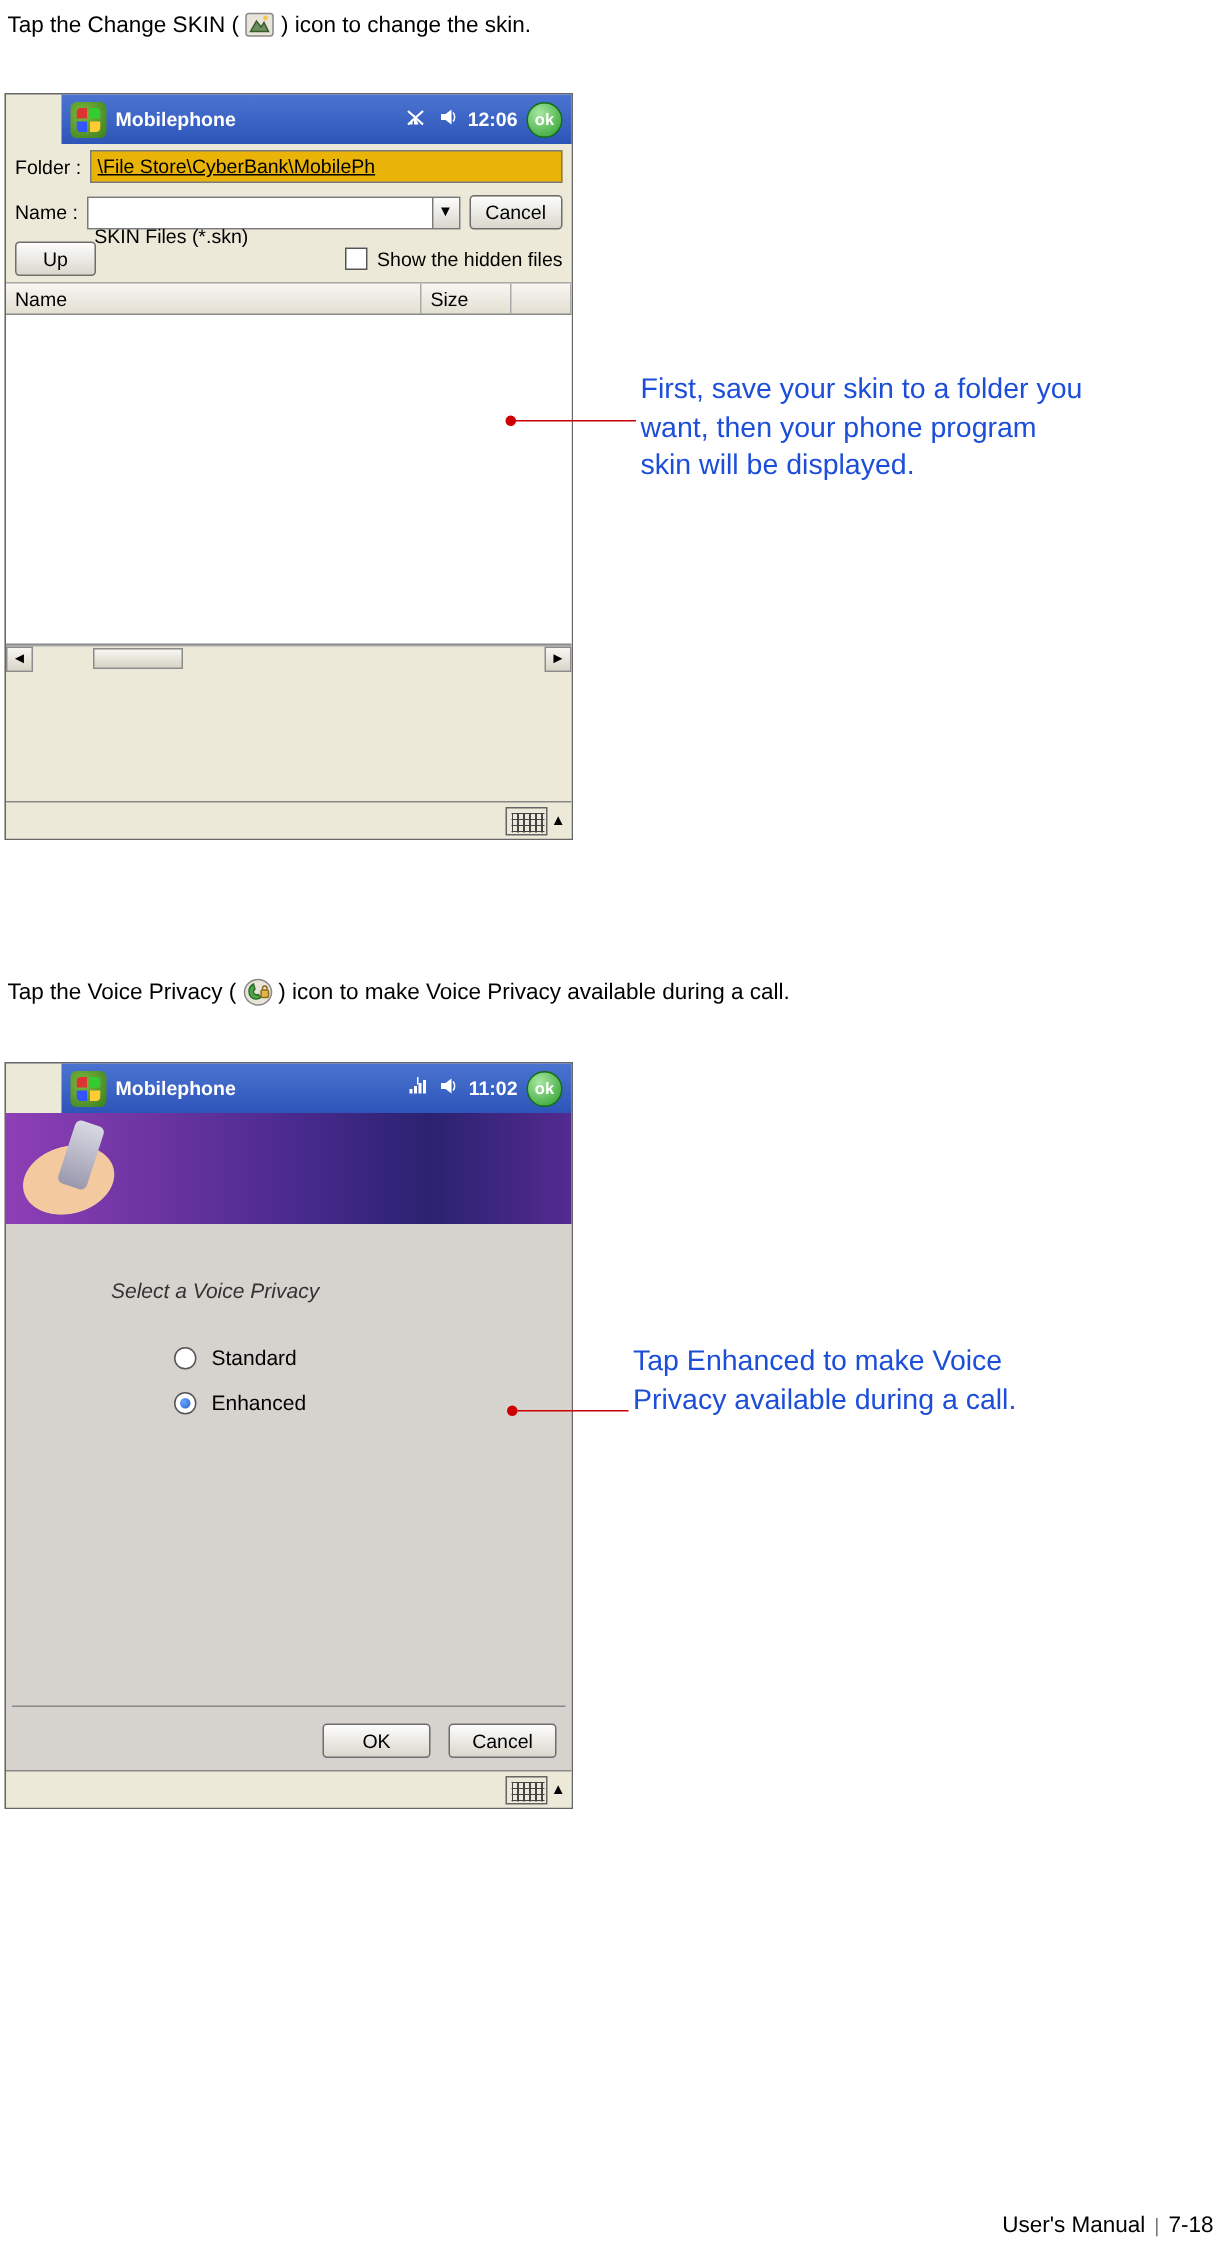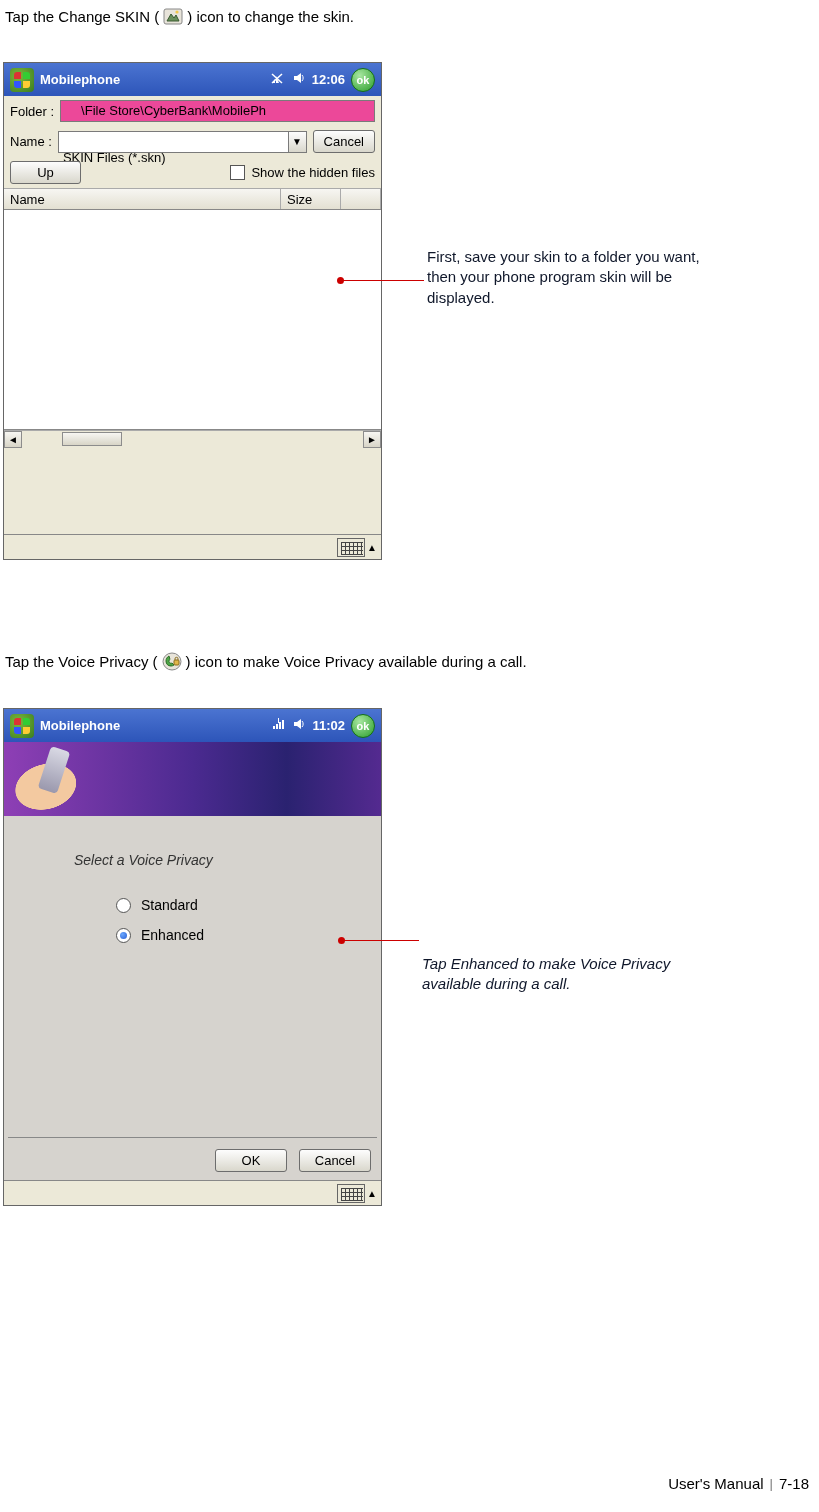--- a/index.html
+++ b/index.html
@@ -19,23 +19,23 @@
     gap: 4px;
   }
   .instr .icon-slot {
     display: inline-flex;
     align-items: center;
     justify-content: center;
     width: 20px; height: 17px;
   }
   .annot {
     position: absolute;
-    font-size: 15px;
+    font-size: 19px;
     line-height: 1.35;
-    color: #0f172a;
+    color: #1d4ed8;
   }
   .pointer-line {
     position: absolute;
     height: 0;
     border-top: 1px solid #c00;
   }
   .pointer-dot {
     position: absolute;
     width: 7px; height: 7px;
     border-radius: 50%;
@@ -53,20 +53,21 @@
   }
   .titlebar {
     height: 33px;
     background: linear-gradient(#4b74d1,#2d55b9);
     display: flex;
     align-items: center;
     color: #fff;
     font-weight: bold;
     padding: 0 6px;
     gap: 6px;
+    margin-left: 37px;
   }
   .start-icon {
     width: 24px; height: 24px;
     border-radius: 4px;
     background: radial-gradient(circle at 35% 35%, #7db83c, #3a7d1f);
     position: relative;
   }
   .start-icon::before {
     content:"";
     position:absolute;
@@ -89,26 +90,27 @@
     font-size: 11px; font-weight: bold; color: #fff;
     border: 1px solid #157015;
   }
   
   .s1-body { position: relative; height: calc(100% - 33px - 25px); background: #ece9d8; }
   .row { display: flex; align-items: center; padding: 4px 6px; gap: 6px; }
   .lbl { color:#000; }
   .field {
     flex: 1;
     height: 22px;
-    background: #ec4899;
+    background: #eab308;
     border: 1px solid #7a7a7a;
-    padding: 2px 20px;
+    padding: 2px 4px;
     font-size: 13px;
     overflow: hidden;
     white-space: nowrap;
+    text-decoration: underline;
   }
   .select {
     flex: 1;
     display: flex;
     height: 22px;
     border: 1px solid #7a7a7a;
     background:#fff;
   }
   .select span { flex:1; padding:18px 4px; }
   .select .dd {
@@ -298,21 +300,21 @@
     </div>
     <div class="row">
       <span class="lbl">Name :</span>
       <div class="select">
         <span>SKIN Files (*.skn)</span>
         <div class="dd">▼</div>
       </div>
       <div class="btn">Cancel</div>
     </div>
     <div class="row">
-      <div class="btn" style="width:71px;">Up</div>
+      <div class="btn" style="width:54px;">Up</div>
       <div style="flex:1"></div>
       <span class="chk"></span>
       <span>Show the hidden files</span>
     </div>
     <div class="header-row">
       <div class="col col-name">Name</div>
       <div class="col col-size">Size</div>
       <div class="col col-extra"></div>
     </div>
     <div class="list-area"></div>
@@ -393,19 +395,19 @@
     </div>
   </div>
   <div class="sip-row">
     <div class="sip-kbd"></div>
     <span class="sip-arrow">▲</span>
   </div>
 </div>
 
 <div class="pointer-line" style="left:342px; top:940px; width:77px;"></div>
 <div class="pointer-dot" style="left:338px; top:937px;"></div>
-<div class="annot" style="left:422px; top:954px; width:260px;font-style:italic;">Tap Enhanced to make Voice Privacy available during a call.</div>
+<div class="annot" style="left:422px; top:895px; width:260px;">Tap Enhanced to make Voice Privacy available during a call.</div>
 
 <div class="footer">
   <span>User's Manual</span>
   <span class="sep">|</span>
   <span>7-18</span>
 </div>
 
 </body></html>

